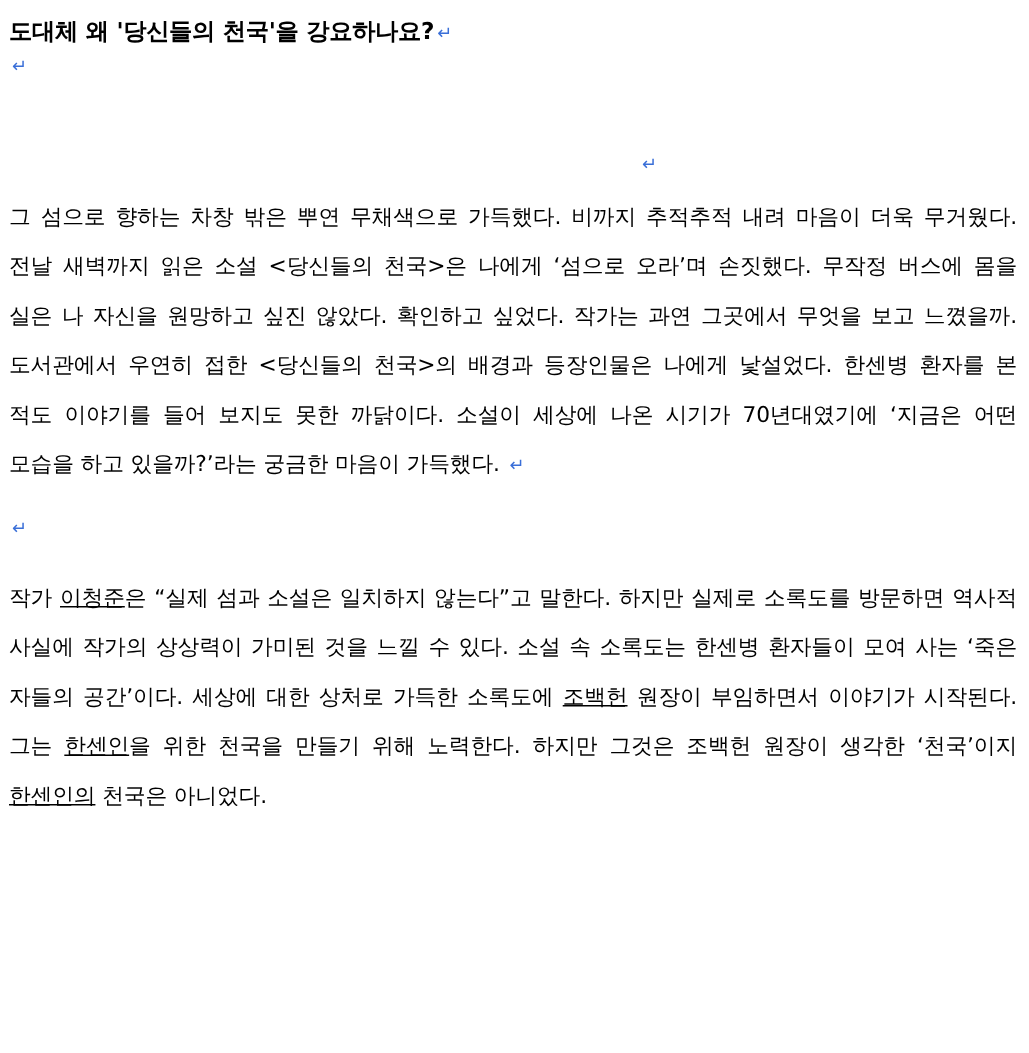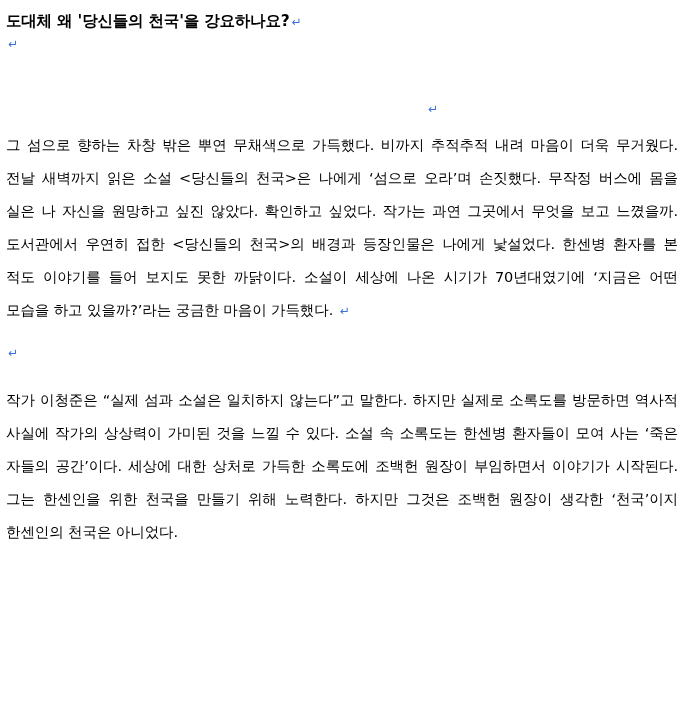--- a/index.html
+++ b/index.html
@@ -57,20 +57,21 @@
   p.body-text {
     margin: 0;
     font-size: 14.5px;
     line-height: 33px;
     text-align: justify;
     text-justify: inter-ideograph;
     letter-spacing: -0.1px;
     word-break: keep-all;
   }
   .u {
+    text-decoration: underline;
   }
   .spacer-8 { height: 8px; }
   .spacer-14 { height: 14px; }
   .spacer-20 { height: 20px; }
 </style>
 </head>
 <body>
 
 <div class="page">
 

